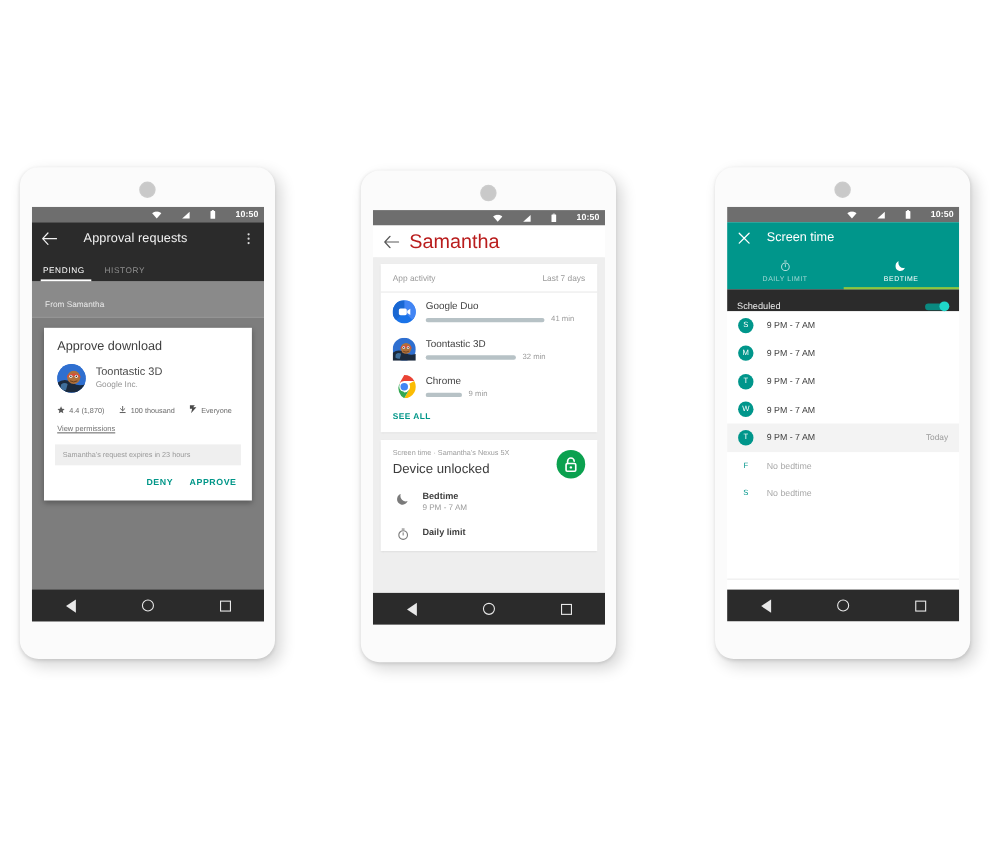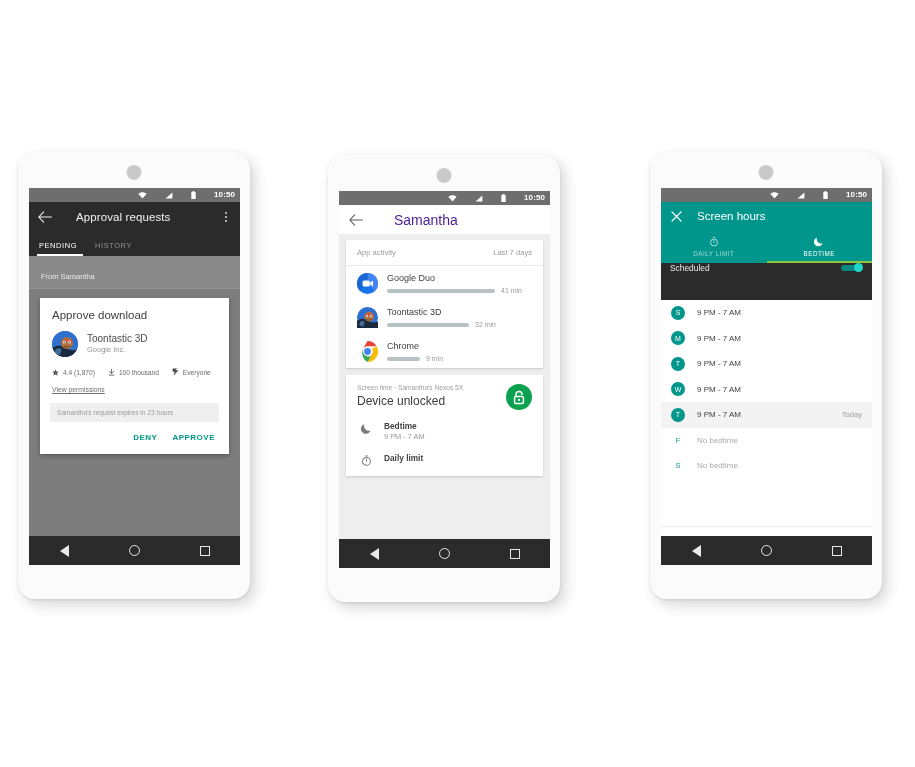--- a/index.html
+++ b/index.html
@@ -91,21 +91,21 @@
   }
   .p1-actions{display:flex;justify-content:flex-end;gap:15px;padding:5px 2px 6px 0;}
   .p1-actions span{color:#009688;font-size:8px;font-weight:bold;letter-spacing:0.5px;}
 
   
   .tt-avatar{width:26px;height:26px;border-radius:50%;overflow:hidden;position:relative;flex:none;background:#2f6fd0;}
 
   
   .p2-appbar{height:29px;background:#ffffff;display:flex;align-items:center;padding:0 9px;box-shadow:0 1px 2px rgba(0,0,0,0.10);}
   .p2-back{width:16px;height:16px;color:#5a5a5a;display:flex;align-items:center;justify-content:center;}
-  .p2-title{font-size:14px;color:#4c1d95;margin-left:30px;}
+  .p2-title{font-size:18px;color:#b91c1c;margin-left:8px;}
   .p2-body{background:#eeeeee;padding:6px 7px;height:100%;box-sizing:border-box;}
   .p2-card{background:#fff;box-shadow:0 1px 2px rgba(0,0,0,0.17);margin-bottom:7px;}
   .p2-cardhead{
     display:flex;justify-content:space-between;align-items:center;
     padding:8px 11px;border-bottom:1px solid #eaeaea;
   }
   .p2-cardhead span{font-size:7.6px;color:#9a9a9a;}
   .p2-row{display:flex;align-items:center;gap:9px;padding:7px 11px 6px 11px;}
   .p2-ricon{width:21px;height:21px;flex:none;}
   .p2-rmain{flex:1;}
@@ -132,21 +132,21 @@
   .p3-x{width:13px;height:13px;display:flex;align-items:center;justify-content:center;color:#fff;}
   .p3-title{color:#ffffff;font-size:11.5px;margin-left:14px;}
   .p3-tabs{display:flex;height:33px;position:relative;}
   .p3-tab{flex:1;display:flex;flex-direction:column;align-items:center;justify-content:center;gap:3px;}
   .p3-tab .lab{font-size:6.3px;letter-spacing:0.5px;color:rgba(255,255,255,0.62);}
   .p3-tab.active .lab{color:#ffffff;}
   .p3-tab .ico{color:rgba(255,255,255,0.72);display:flex;}
   .p3-tab.active .ico{color:#ffffff;}
   .p3-tabind{position:absolute;bottom:0;left:50%;width:50%;height:2px;background:#8ec63f;}
   .p3-sched{
-    height:37px;background:#2b2b2b;display:flex;align-items:flex-start;
+    height:20px;background:#2b2b2b;display:flex;align-items:flex-end;
     justify-content:space-between;padding:0 9px;
   }
   .p3-sched span{color:#ededed;font-size:8.4px;}
   .p3-toggle{width:22px;height:9px;position:relative;}
   .p3-toggle .tr{position:absolute;left:0;top:1.5px;width:20px;height:6px;border-radius:3px;background:#00a99d;opacity:0.75;}
   .p3-toggle .kn{position:absolute;right:0;top:0;width:9px;height:9px;border-radius:50%;background:#1fd6c8;}
   .p3-list{background:#ffffff;height:100%;}
   .p3-lrow{display:flex;align-items:center;padding:0 10px;height:25.5px;gap:12px;}
   .p3-lrow.today{background:#f3f3f3;}
   .p3-dot{
@@ -387,20 +387,21 @@
             </span>
             <span class="p2-rmain">
               <div class="p2-rname">Chrome</div>
               <div class="p2-bar">
                 <span class="track" style="width:33px"></span>
                 <span class="dur">9 min</span>
               </div>
             </span>
           </div>
 
+          <div class="p2-seeall">SEE ALL</div>
         </div>
 
         <div class="p2-card">
           <div class="p2-st">
             <div class="p2-st-sub">Screen time · Samantha's Nexus 5X</div>
             <div class="p2-st-title">Device unlocked</div>
             <span class="p2-lock">
               <svg width="14" height="15" viewBox="0 0 14 15">
                 <path d="M4 6.4 V4.4 a3 3 0 0 1 6 0" stroke="#fff" stroke-width="1.5" fill="none" stroke-linecap="round"></path>
                 <rect x="2.6" y="6.4" width="8.8" height="7" rx="1.1" fill="none" stroke="#fff" stroke-width="1.5"></rect>
@@ -472,21 +473,21 @@
         <span class="sb-time">10:50</span>
       </div>
 
       <div class="p3-appbar">
         <div class="p3-top">
           <span class="p3-x">
             <svg width="11" height="11" viewBox="0 0 11 11">
                 <path d="M1 1 L10 10 M10 1 L1 10" stroke="#fff" stroke-width="1.2" stroke-linecap="round"></path>
               </svg>
           </span>
-          <span class="p3-title">Screen hours</span>
+          <span class="p3-title">Screen time</span>
         </div>
         <div class="p3-tabs">
           <span class="p3-tab">
             <span class="ico">
               <svg width="10" height="11" viewBox="0 0 12 12">
                   <circle cx="6" cy="7.2" r="4.2" fill="none" stroke="currentColor" stroke-width="1.1"></circle>
                   <rect x="4.6" y="0.4" width="2.8" height="1.1" fill="currentColor"></rect>
                   <path d="M6 4.8 V7.2" stroke="currentColor" stroke-width="1" stroke-linecap="round"></path>
                 </svg>
             </span>

